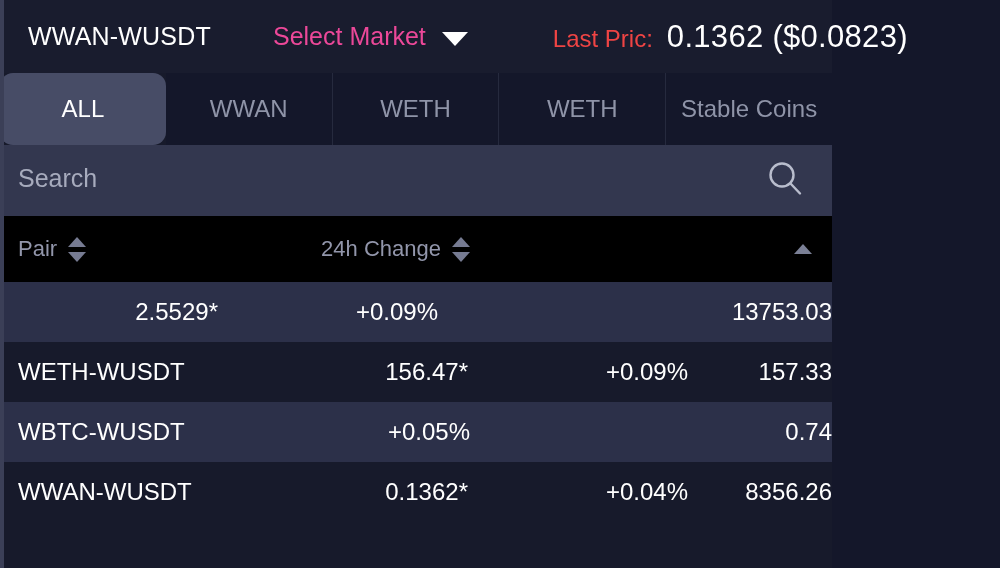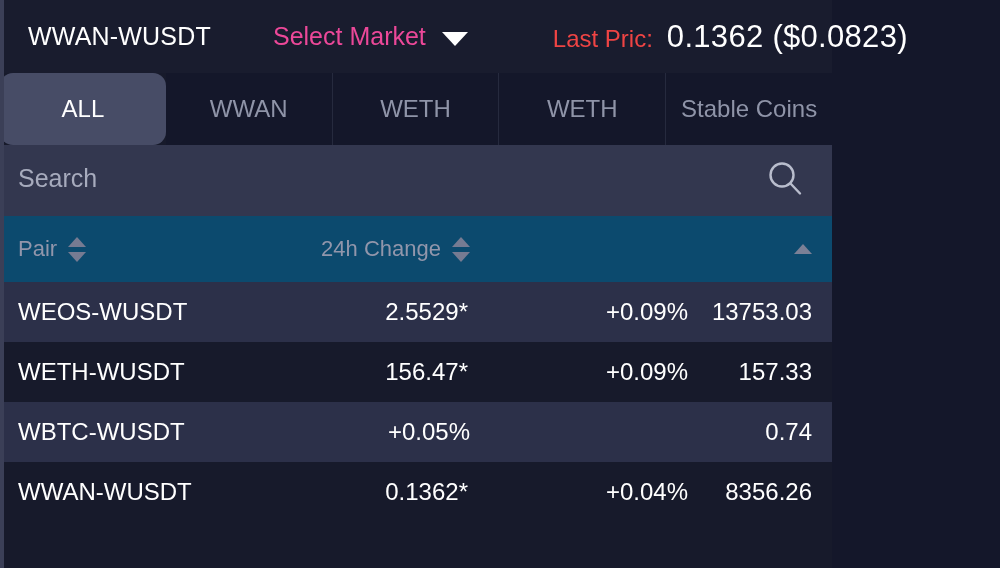--- a/index.html
+++ b/index.html
@@ -113,21 +113,21 @@
     font-family:"Liberation Sans", sans-serif;
     font-size:25px;
   }
   .search-input::placeholder { color:#a7abbd; opacity:1; }
   .search-icon { width:42px; height:42px; flex:0 0 42px; cursor:pointer; }
 
   
   .table { flex:1 1 auto; display:flex; flex-direction:column; background:#171a2b; }
   .thead {
     height:66px; flex:0 0 66px;
-    background:#0c4a6e;
+    background:#000000;
     display:flex; align-items:center;
     color:#9296ab;
     font-size:22px;
   }
   .th { display:flex; align-items:center; gap:11px; }
   .th.c-pair   { width:250px; padding-left:18px; }
   .th.c-price  { width:218px; justify-content:flex-end; }
   .th.c-change { width:220px; justify-content:flex-end; }
   .th.c-vol    { flex:1 1 auto; justify-content:flex-end; padding-right:20px; }
   .sorter { display:flex; flex-direction:column; gap:5px; }
@@ -149,21 +149,21 @@
     height:60px; flex:0 0 60px;
     display:flex; align-items:center;
     color:#ffffff;
     font-size:24px;
   }
   .row.odd  { background:#2c3049; }
   .row.even { background:#171a2b; }
   .cell.c-pair   { width:250px; padding-left:18px; }
   .cell.c-price  { width:218px; text-align:right; }
   .cell.c-change { width:220px; text-align:right; }
-  .cell.c-vol    { flex:1 1 auto; text-align:right; padding-right:20px; }
+  .cell.c-vol    { flex:1 1 auto; text-align:right; }
   .filler { flex:1 1 auto; background:#171a2b; }
 </style>
 </head>
 <body>
 
 <div class="app">
 
   <div class="edge-strip"></div>
 
   <div class="header">
@@ -227,21 +227,20 @@
       </div>
 
       <div class="th c-vol">
         <span class="sorter single">
           <span class="arr-up"></span>
         </span>
       </div>
     </div>
 
     <div class="row odd">
-      <div class="cell c-pair">WEOS-WUSDT</div>
       <div class="cell c-price">2.5529*</div>
       <div class="cell c-change">+0.09%</div>
       <div class="cell c-vol">13753.03</div>
     </div>
 
     <div class="row even">
       <div class="cell c-pair">WETH-WUSDT</div>
       <div class="cell c-price">156.47*</div>
       <div class="cell c-change">+0.09%</div>
       <div class="cell c-vol">157.33</div>

